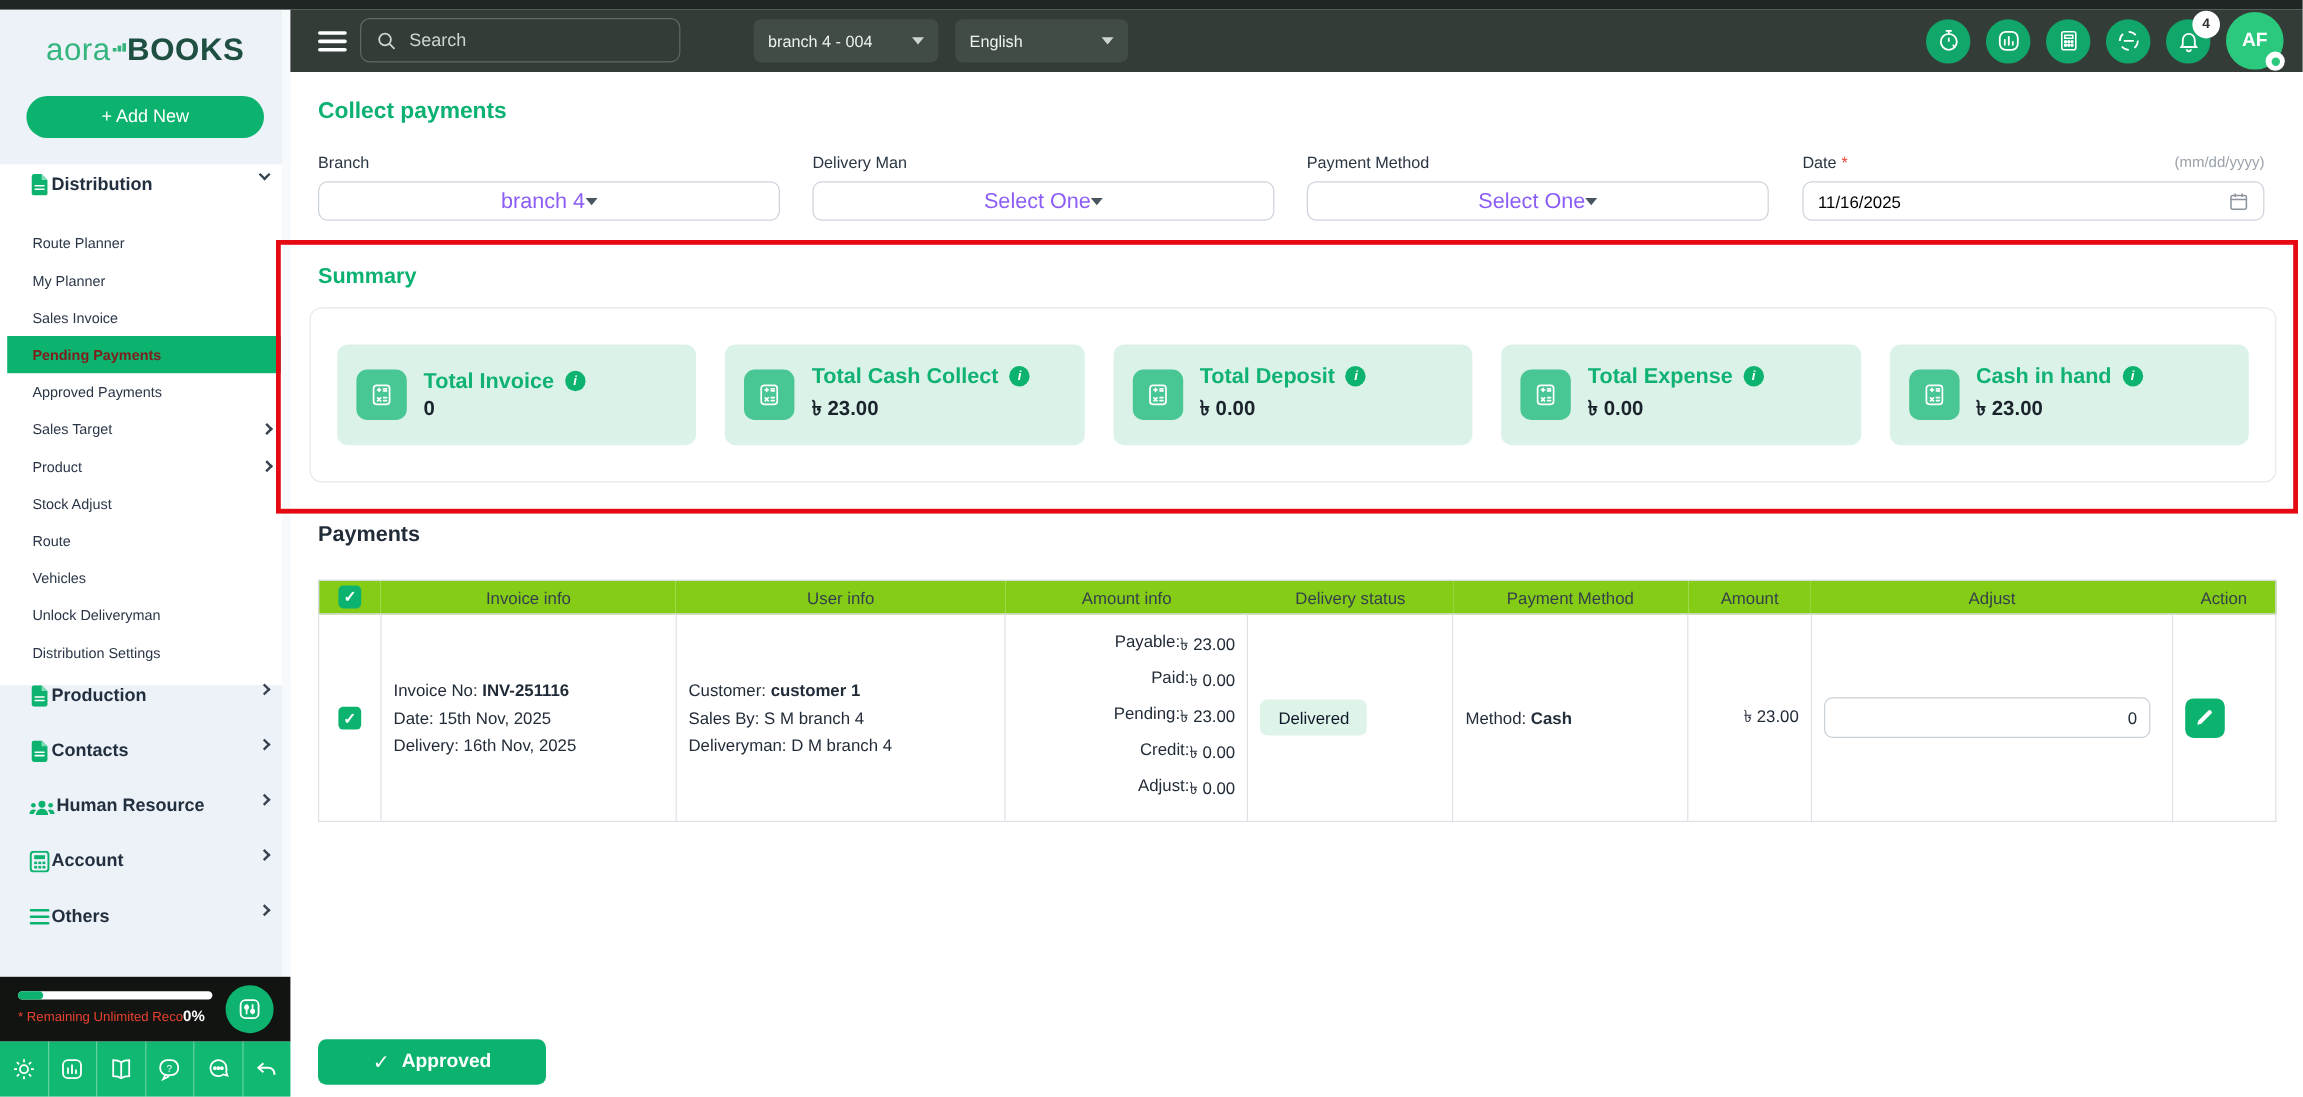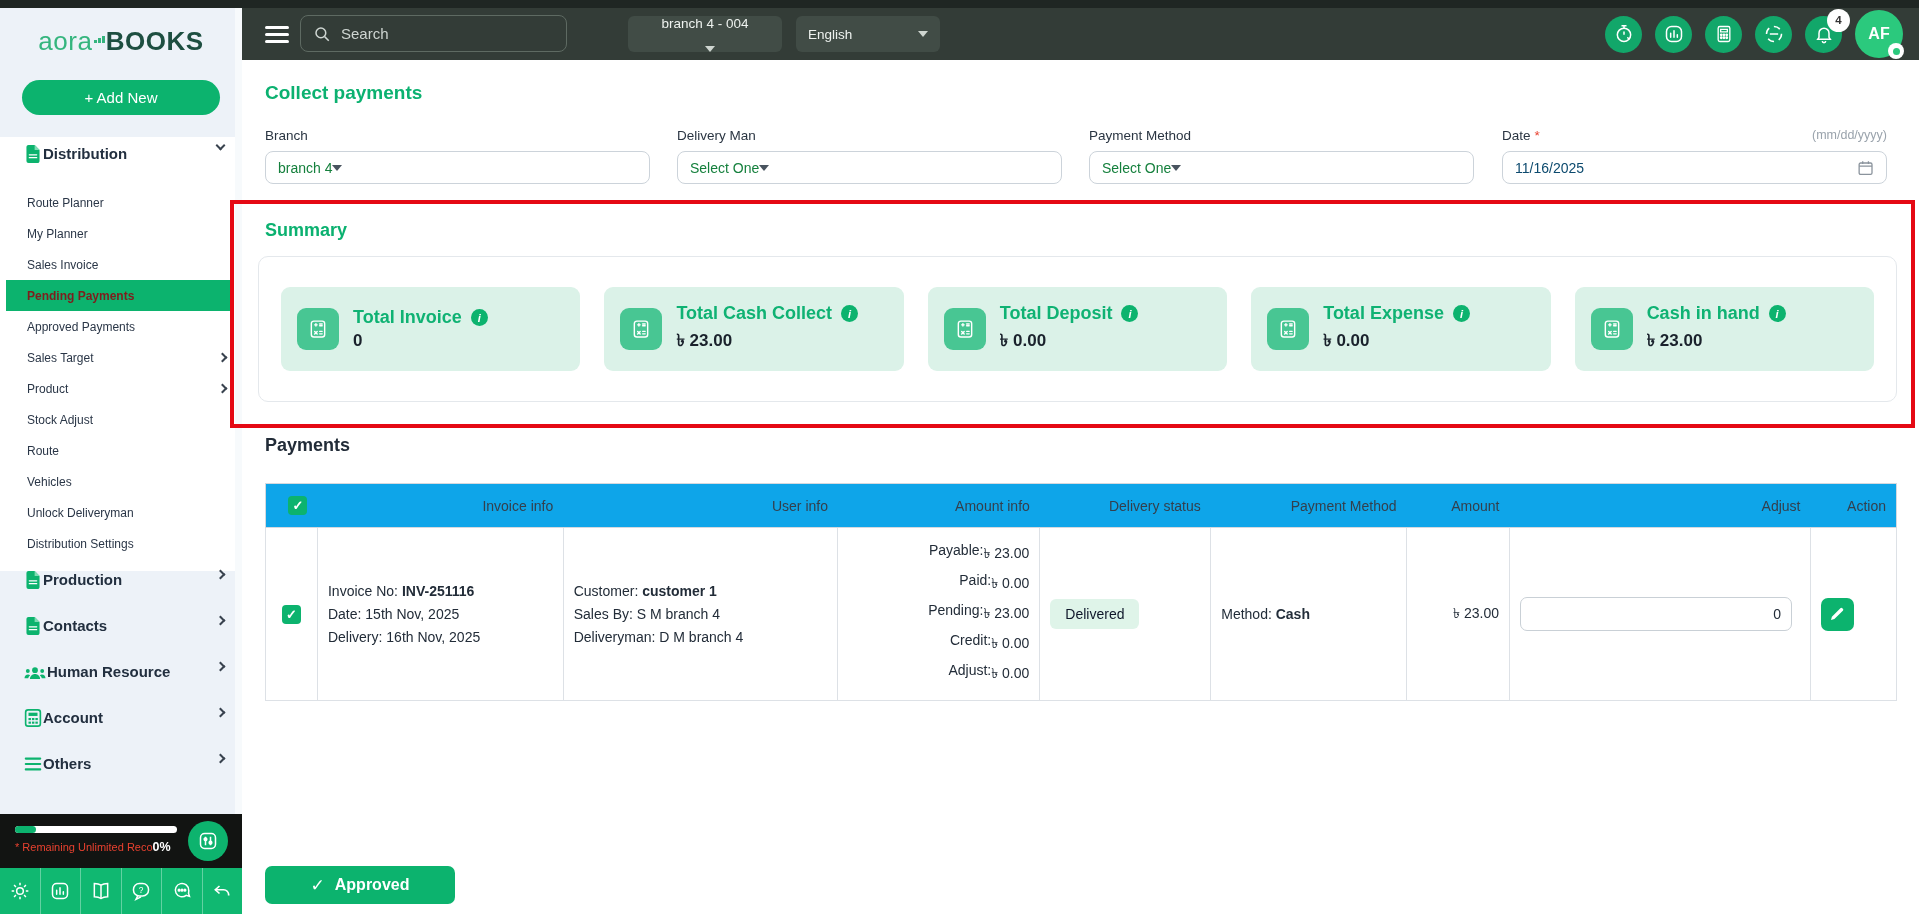--- a/index.html
+++ b/index.html
@@ -15,21 +15,21 @@
   .hamburger { position:absolute; left:23px; top:14px; width:26px; height:22px; cursor:pointer; }
   .hamburger span { display:block; width:24px; height:3px; background:#fff; border-radius:2px; margin:4px 0; }
   .searchbox { position:absolute; left:58px; top:7px; width:267px; height:37px; border:1px solid #5e6a62;
                border-radius:8px; display:flex; align-items:center; padding:0 12px; gap:10px; }
   .searchbox svg { flex:0 0 auto; }
   .searchbox input { background:transparent; border:none; outline:none; color:#e8ecea; font-size:15px; width:100%; }
   .searchbox input::placeholder { color:#ced5d1; }
   .nav-select { position:absolute; top:8px; height:36px; background:#414c46; border-radius:6px; color:#eef2ef;
                 font-size:13.5px; display:flex; align-items:center; justify-content:space-between;
                 padding:0 12px; cursor:pointer; }
-  .nav-select.branch { left:386px; width:154px;flex-direction:column; }
+  .nav-select.branch { left:386px; width:154px; }
   .nav-select.lang   { left:554px; width:144px; }
   .caret-down-light { width:0; height:0; border-left:5px solid transparent; border-right:5px solid transparent;
                       border-top:6px solid #cfd6d1; margin-left:10px; }
   .nav-icons { position:absolute; right:16px; top:0; height:52px; display:flex; align-items:center; gap:13px; }
   .nav-icon-btn { width:37px; height:37px; border-radius:50%; background:#12a76a; display:flex;
                   align-items:center; justify-content:center; cursor:pointer; position:relative; }
   .badge { position:absolute; top:-7px; right:-8px; width:23px; height:23px; border-radius:50%; background:#fff;
            color:#333; font-size:11.5px; font-weight:bold; display:flex; align-items:center; justify-content:center; }
   .avatar { width:48px; height:48px; border-radius:50%; background:#2bc97d; color:#fff; font-size:16px;
             font-weight:bold; display:flex; align-items:center; justify-content:center; position:relative; cursor:pointer; }
@@ -78,47 +78,47 @@
 
   
   .main { position:absolute; left:242px; top:60px; right:0; bottom:0; background:#fff; }
   .page-title { position:absolute; left:23px; top:22px; font-size:19px; font-weight:bold; color:#0bb170; }
 
   .filter-col { position:absolute; top:68px; width:385px; }
   .filter-col .flabel { font-size:13.5px; color:#2a3542; margin-bottom:8px; display:flex; }
   .filter-col .flabel .req { color:#e8412f; margin-left:4px; }
   .filter-col .flabel .hint { margin-left:auto; color:#9aa3ac; font-size:12.5px; }
   .fselect { height:33px; border:1px solid #ccd3da; border-radius:8px; background:#fff; display:flex;
-             align-items:center; justify-content:flex-start; padding:0 12px; font-size:14px; color:#15803d; cursor:pointer; }
+             align-items:center; justify-content:center; padding:0 12px; font-size:18px; color:#8b5cf6; cursor:pointer; }
   .caret-down-dark { width:0; height:0; border-left:5px solid transparent; border-right:5px solid transparent;
                      border-top:6px solid #49545f; }
   .fdate { height:33px; border:1px solid #ccd3da; border-radius:8px; display:flex; align-items:center;
            padding:0 12px; }
-  .fdate input { border:none; outline:none; font-size:14px; color:#0c4a6e; width:100%; font-family:inherit; }
+  .fdate input { border:none; outline:none; font-size:14px; color:#000000; width:100%; font-family:inherit; }
 
   .annotation-box { position:absolute; left:-12px; top:140px; width:1685px; height:228px;
                     border:4px solid #e50914; z-index:30; pointer-events:none; }
 
   .summary-title { position:absolute; left:23px; top:160px; font-size:18px; font-weight:bold; color:#0bb170; }
   .summary-card-wrap { position:absolute; left:16px; top:196px; width:1639px; height:146px; background:#fff;
                        border:1px solid #e4e8ec; border-radius:10px; display:flex; align-items:center;
                        gap:24px; padding:0 22px; }
   .sum-card { flex:1; height:84px; background:#dbf2e8; border-radius:9px; display:flex; align-items:center;
               gap:14px; padding:0 16px; }
   .sum-icon { width:42px; height:42px; border-radius:9px; background:#48c693; display:flex;
               align-items:center; justify-content:center; flex:0 0 auto; }
   .sum-card .ttl { font-size:18px; font-weight:bold; color:#0fb273; display:flex; align-items:center; }
   .info-dot { width:17px; height:17px; border-radius:50%; background:#0cb36e; color:#fff; font-size:11px;
               font-weight:bold; font-style:italic; display:inline-flex; align-items:center; justify-content:center;
               margin-left:9px; cursor:pointer; }
   .sum-card .val { font-size:17px; font-weight:bold; color:#1a222c; margin-top:3px; }
 
   .payments-title { position:absolute; left:23px; top:375px; font-size:18px; font-weight:bold; color:#222c38; }
   .pay-table { position:absolute; left:23px; top:423px; width:1632px; border-collapse:collapse; font-size:14px; }
-  .pay-table th { background:#0ea5e9; height:44px; font-weight:normal; color:#343f4c; text-align:right;
+  .pay-table th { background:#84cc16; height:28px; font-weight:normal; color:#343f4c; text-align:center;
                   padding:0 10px; border:1px solid #d4d9df; border-left:none; border-right:none; }
   .pay-table th:first-child { border-left:1px solid #d4d9df; }
   .pay-table th:last-child { border-right:1px solid #d4d9df; }
   .pay-table td { border:1px solid #dde1e6; padding:8px 10px; vertical-align:middle; }
   .pay-table tr.data-row { height:146px; }
   .pay-table tr.total-row td { height:34px; padding:4px 10px; }
   .checkbox { width:19px; height:19px; border-radius:4px; background:#0cb36e; display:inline-flex;
               align-items:center; justify-content:center; cursor:pointer; }
   .checkbox::after { content:"✓"; color:#fff; font-size:13px; font-weight:bold; }
   .cell-lines div { margin:7px 0; color:#222c38; }

